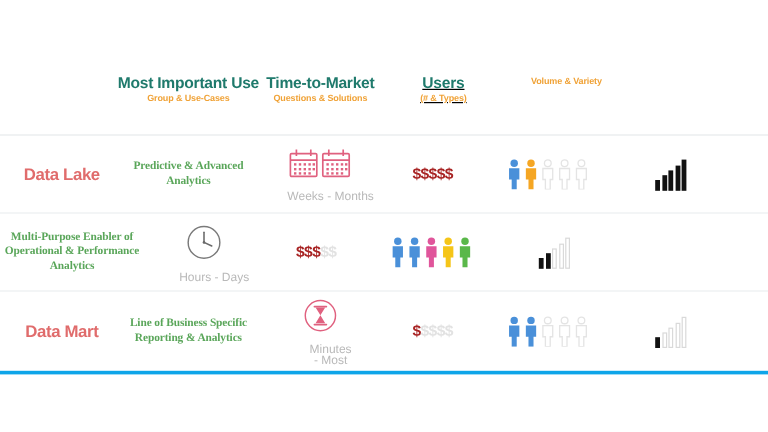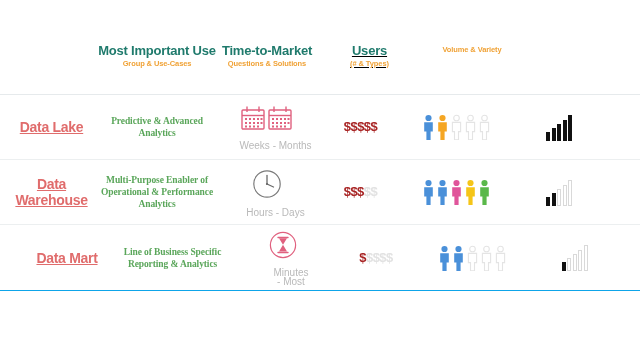--- a/index.html
+++ b/index.html
@@ -19,21 +19,21 @@
     position: relative;
     width: 640px;
     height: 360px;
     background: #ffffff;
   }
 
   
   .matrix {
     position: absolute;
     left: 0;
-    top: 42px;
+    top: 60px;
     width: 640px;
   }
 
   .grid-row {
     display: flex;
     align-items: stretch;
     width: 100%;
   }
 
   .col-rowlabel { width: 97px; flex: 0 0 97px; }
@@ -71,40 +71,39 @@
     margin-top: 1px;
     letter-spacing: -0.1px;
   }
 
   
   .body-row {
     border-top: 1px solid #eceff0;
     min-height: 64px;
   }
   .body-row.first { border-top: 1px solid #e6eaec; }
-  .body-row.last-line { border-bottom: 1px solid #0ea5e9; justify-content: center; }
+  .body-row.last-line { border-bottom: 3px solid #0ea5e9; }
 
   .cell {
     display: flex;
     flex-direction: column;
     align-items: center;
     justify-content: center;
     box-sizing: border-box;
     padding: 4px 2px;
   }
 
   .row-label {
     color: #e06c6c;
     font-size: 14px;
     font-weight: bold;
     text-align: center;
     line-height: 16px;
     letter-spacing: -0.3px;
     padding-left: 6px;
-    text-decoration: underline;
   }
 
   .use-text {
     color: #5aa65a;
     font-size: 9.5px;
     font-weight: bold;
     text-align: center;
     line-height: 12px;
     letter-spacing: -0.1px;
     font-family: Liberation Serif, serif;
@@ -266,23 +265,20 @@
           <div class="bar bar-on" style="height:13px"></div>
           <div class="bar bar-on" style="height:17px"></div>
           <div class="bar bar-on" style="height:21px"></div>
           <div class="bar bar-on" style="height:26px"></div>
         </div>
       </div>
     </div>
 
     <div class="grid-row body-row">
 
-      <div class="col-rowlabel cell">
-        <div class="row-label">Data Warehouse</div>
-      </div>
 
       <div class="col-use cell">
         <div class="use-text">Multi-Purpose Enabler of Operational &amp; Performance Analytics</div>
       </div>
 
       <div class="col-ttm cell">
         <div>
           <svg width="34" height="34" viewBox="0 0 34 34">
             <circle cx="17" cy="17" r="13.2" fill="none" stroke="#7a7a7a" stroke-width="1.2"></circle>
             <line x1="17" y1="17" x2="17" y2="8.5" stroke="#6a6a6a" stroke-width="1.3" stroke-linecap="round"></line>

